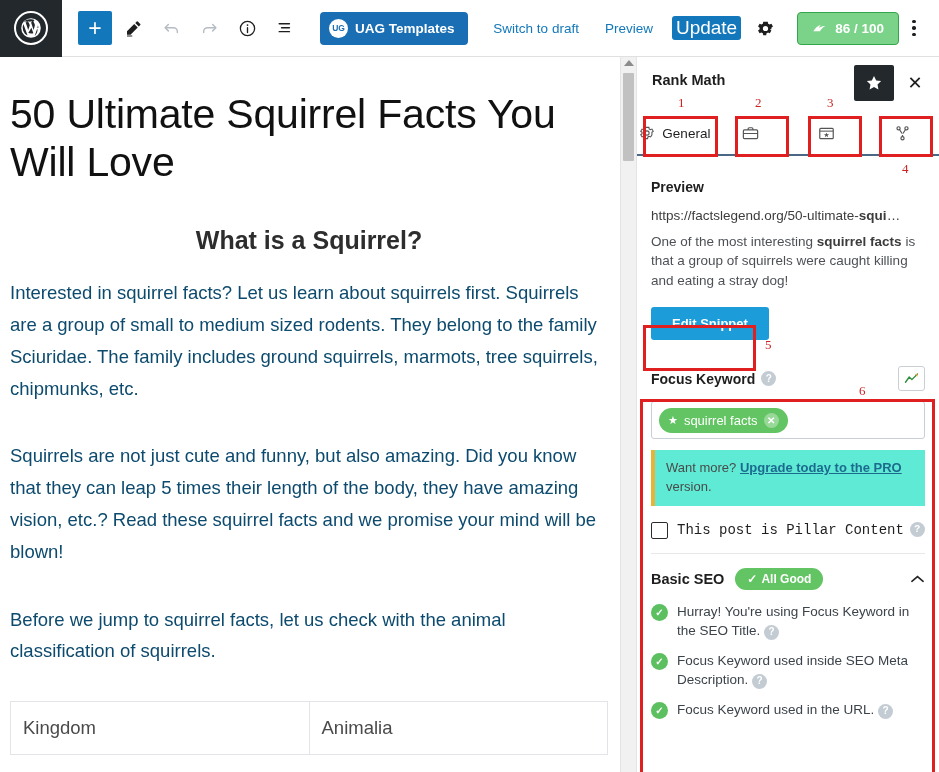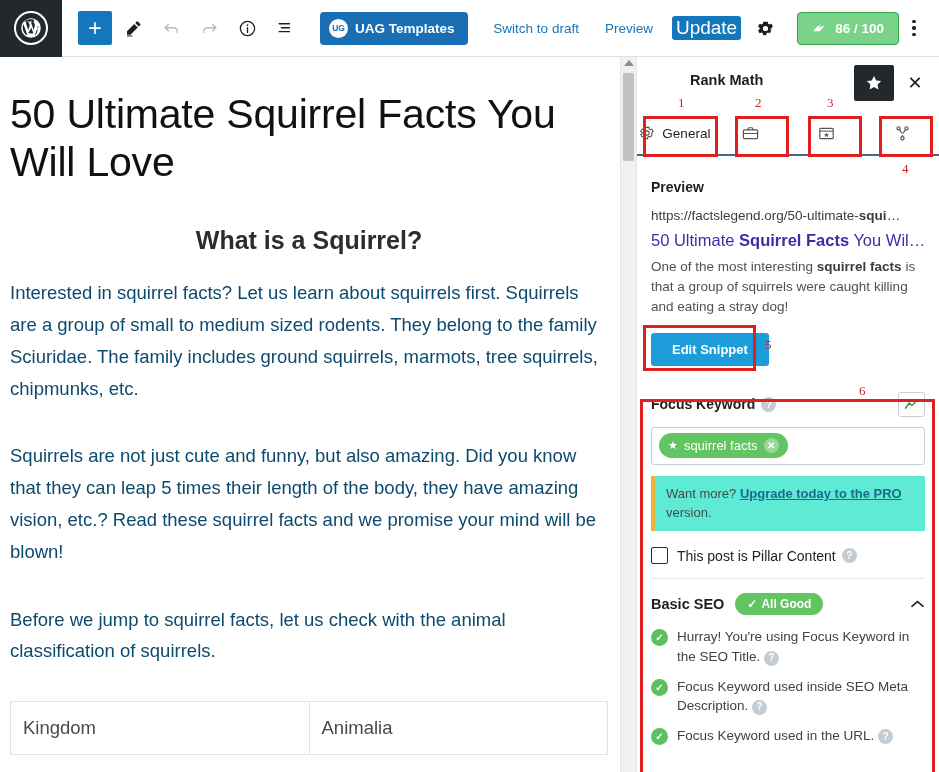--- a/index.html
+++ b/index.html
@@ -119,23 +119,22 @@
     position: absolute; top: 16px; left: 2px; width: 11px; height: 88px;
     background: #c1c1c1; border-radius: 1px;
   }
 
   
   .panel {
     position: absolute; left: 636px; top: 57px; width: 303px; height: 715px;
     background: #fff; border-left: 1px solid #e2e4e7; overflow: hidden;
   }
   .panel-head {
-    height: 46px; display: flex; align-items: center; padding: 0 10px 0 9px;
+    height: 46px; display: flex; align-items: center; padding: 0 10px 0 15px;
     position: relative;
-    margin-left: 44px;
   }
   .panel-title { font-size: 14.5px; font-weight: 700; color: #1e1e1e; }
   .star-box {
     position: absolute; right: 45px; top: 8px; width: 40px; height: 36px;
     background: #23282d; color: #fff; display: flex;
     align-items: center; justify-content: center; border-radius: 2px;
   }
   .close-x {
     position: absolute; right: 12px; top: 14px; width: 24px; height: 24px;
     display: flex; align-items: center; justify-content: center;
@@ -216,21 +215,21 @@
   }
   .notice a { color: #1c6b8f; font-weight: 600; }
   .pillar-row {
     display: flex; align-items: center; gap: 9px; padding: 16px 0 14px;
     border-bottom: 1px solid #e6e8ea;
   }
   .checkbox {
     width: 17px; height: 17px; border: 1.5px solid #2b2b2b; border-radius: 2px;
     background: #fff; flex: none;
   }
-  .pillar-label { font-size: 14px; color: #1e1e1e; display:flex; align-items:center; gap:6px; }
+  .pillar-label { font-size: 14px; color: #1e1e1e; display:flex; align-items:flex-start; gap:6px;font-family:Liberation Mono, monospace; }
 
   .basic-seo-row {
     display: flex; align-items: center; gap: 11px; padding: 14px 0 10px;
   }
   .basic-seo-title { font-size: 14.5px; font-weight: 700; color: #1e1e1e; }
   .allgood-pill {
     background: #62c462; color: #fff; border-radius: 12px; font-size: 12px;
     font-weight: 700; padding: 4px 12px; display: inline-flex; align-items: center; gap: 4px;
   }
   .chev-up { margin-left: auto; color: #222; font-size: 14px; }
@@ -408,23 +407,20 @@
     </div>
 
     <div class="panel-body">
 
       <div class="sec-title">Preview</div>
 
       <div class="snip-url">
         <span>https://factslegend.org/50-ultimate-</span><b>squi</b><span>…</span>
       </div>
 
-      <div class="snip-title">
-        <span>50 Ultimate </span><b>Squirrel Facts</b><span> You Wil</span><span>…</span>
-      </div>
 
       <div class="snip-desc">
         <span>One of the most interesting </span><b>squirrel facts</b><span> is that a group of squirrels were caught killing and eating a stray dog!</span>
       </div>
 
       <div style="margin-top:16px;">
         <span class="edit-snippet-btn">Edit Snippet</span>
       </div>
 
       <div style="height:22px"></div>

